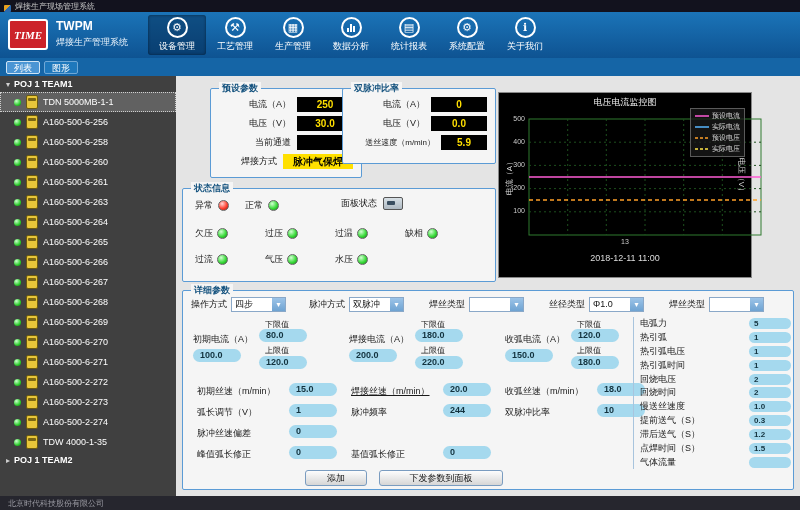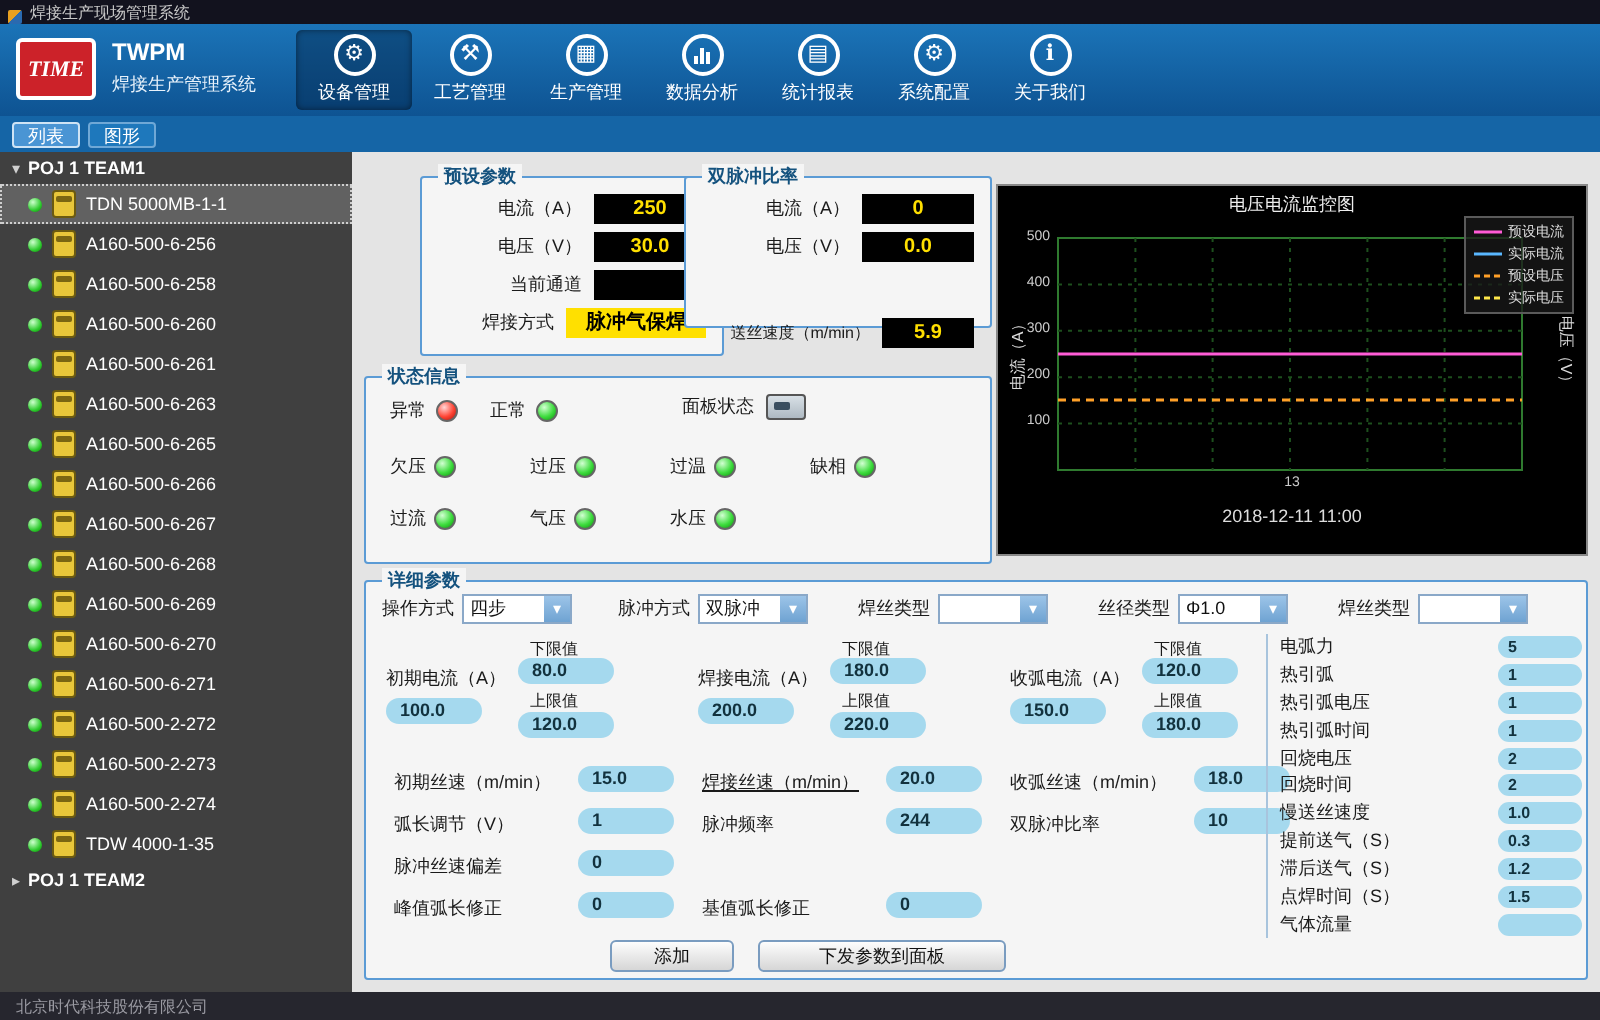--- a/index.html
+++ b/index.html
@@ -58,21 +58,21 @@
   .mode-badge { background:#ffe000; color:#000; font-weight:bold; font-size:10px; text-align:center; height:15px; line-height:15px; width:70px; display:inline-block; }
 
   .led { width:11px; height:11px; border-radius:50%; border:1px solid #666; display:inline-block; flex:none; }
   .led.green { background:radial-gradient(circle at 35% 30%,#d2ffd2,#3ddc3d 55%,#0c8a0c); }
   .led.red { background:radial-gradient(circle at 35% 30%,#ffd6d6,#ff4434 55%,#a01008); }
   .scell { display:flex; align-items:center; gap:4px; width:70px; }
   .panel-ico { width:20px; height:13px; background:linear-gradient(#d8e0e6,#aeb9c2); border:1px solid #555; border-radius:2px; position:relative; display:inline-block; }
   .panel-ico::after { content:""; position:absolute; left:3px; top:3px; width:8px; height:4px; background:#3a4e60; border-radius:1px; }
 
   
-  .chart { position:absolute; left:322px; top:16px; width:296px; height:186px; background:#000; border:1px solid #888; }
+  .chart { position:absolute; left:322px; top:16px; width:254px; height:186px; background:#000; border:1px solid #888; }
   .c-title { position:absolute; top:3px; left:0; width:100%; text-align:center; color:#eee; font-size:9px; }
   .c-legend { position:absolute; top:15px; right:6px; background:rgba(25,25,25,.75); border:1px solid #5a5a5a; padding:2px 4px; display:flex; flex-direction:column; gap:1px; }
   .c-leg-row { display:flex; align-items:center; gap:3px; }
   .c-leg-row span { color:#ddd; font-size:7px; white-space:nowrap; }
   .ylab-left { position:absolute; left:-12px; top:78px; width:44px; text-align:center; color:#ddd; font-size:8px; transform:rotate(-90deg); }
   .ylab-right { position:absolute; right:-12px; top:78px; width:44px; text-align:center; color:#ddd; font-size:8px; transform:rotate(90deg); }
   .ytick { position:absolute; width:24px; text-align:right; color:#ccc; font-size:7px; }
   .xtick { position:absolute; left:0; width:100%; text-align:center; color:#ccc; font-size:7px; top:145px; }
   .c-date { position:absolute; left:0; width:100%; text-align:center; color:#ddd; font-size:9px; top:160px; }
 
@@ -173,20 +173,25 @@
         <span class="t-lbl">A160-500-6-261</span>
       </div>
     <div class="titem">
         <span class="s-dot"></span>
         <span class="m-icon"></span>
         <span class="t-lbl">A160-500-6-263</span>
       </div>
     <div class="titem">
         <span class="s-dot"></span>
         <span class="m-icon"></span>
+        <span class="t-lbl">A160-500-6-264</span>
+      </div>
+    <div class="titem">
+        <span class="s-dot"></span>
+        <span class="m-icon"></span>
         <span class="t-lbl">A160-500-6-265</span>
       </div>
     <div class="titem">
         <span class="s-dot"></span>
         <span class="m-icon"></span>
         <span class="t-lbl">A160-500-6-266</span>
       </div>
     <div class="titem">
         <span class="s-dot"></span>
         <span class="m-icon"></span>
@@ -263,21 +268,21 @@
     <div class="gbox" style="left:166px;top:12px;width:154px;height:76px;">
       <span class="gtitle">双脉冲比率</span>
       <div class="prow" style="top:8px;">
           <span class="lbl">电流（A）</span>
           <span class="lcd">0</span>
         </div>
       <div class="prow" style="top:27px;">
           <span class="lbl">电压（V）</span>
           <span class="lcd">0.0</span>
         </div>
-      <div class="prow" style="top:46px;margin-top:24px;">
+      <div class="prow" style="top:46px;">
           <span class="lbl small-lbl">送丝速度（m/min）</span>
           <span class="lcd" style="width:46px;">5.9</span>
         </div>
     </div>
 
     <div class="gbox" style="left:6px;top:112px;width:314px;height:94px;">
       <span class="gtitle">状态信息</span>
       <div class="abs" style="left:12px;top:10px;display:flex;align-items:center;gap:5px;">
         <span class="lbl">异常</span>
         <span class="led red"></span>

